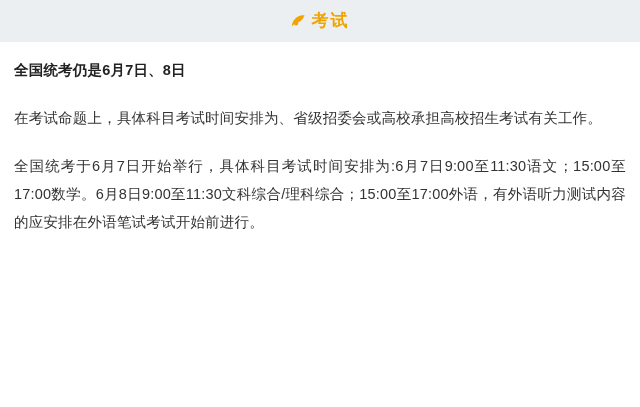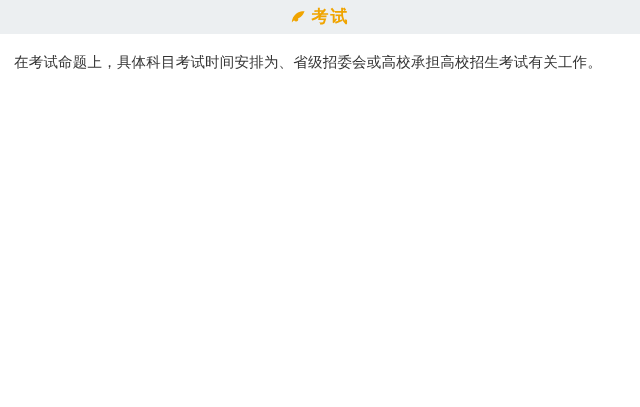--- a/index.html
+++ b/index.html
@@ -16,21 +16,21 @@
   .page {
     position: relative;
     width: 640px;
     height: 407px;
     background: #ffffff;
     box-sizing: border-box;
   }
   
   .header {
     position: relative;
-    height: 34px;
+    height: 42px;
     background: #eceff1;
     display: flex;
     align-items: center;
     justify-content: center;
   }
   .header-inner {
     display: flex;
     align-items: center;
     gap: 6px;
     transform: translateY(-1px);
@@ -92,17 +92,19 @@
       <span class="tag-icon">
         <svg width="15" height="15" viewBox="0 0 15 15" xmlns="http://www.w3.org/2000/svg">
           <path d="M13.6 1.4c-1.6-.2-4.6.1-6.6 1.2C4.4 4 2.2 6.6 1.3 9.4c-.3 1-.5 2.1-.4 3.1.6-.9 1.4-1.7 2.3-2.3.2.5.6.9 1.1 1.1.9.4 1.9.1 2.5-.6.5-.6.6-1.5.2-2.2.9-.3 1.8-.8 2.6-1.4 2-1.6 3.4-3.8 4-6.3.1-.1.1-.3 0-.4z" fill="#f0a400"></path>
         </svg>
       </span>
       <span class="header-title">考试</span>
     </div>
   </div>
 
   <div class="content">
+    <p class="para bold">全国统考仍是6月7日、8日</p>
     <p class="para">在考试命题上，具体科目考试时间安排为、省级招委会或高校承担高校招生考试有关工作。</p>
+    <p class="para last">全国统考于6月7日开始举行，具体科目考试时间安排为:6月7日9:00至11:30语文；15:00至17:00数学。6月8日9:00至11:30文科综合/理科综合；15:00至17:00外语，有外语听力测试内容的应安排在外语笔试考试开始前进行。</p>
   </div>
 
   <div class="bottom-fade"></div>
 </div>
 
 </body></html>

